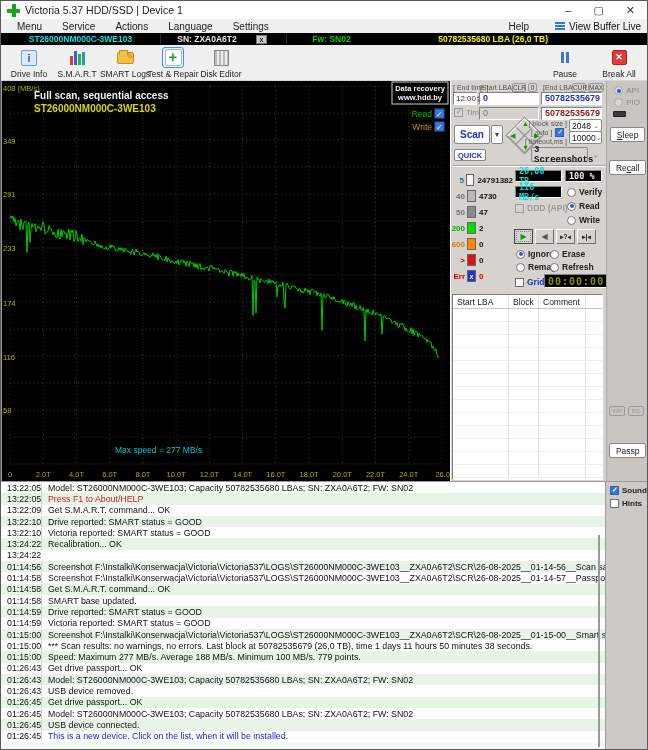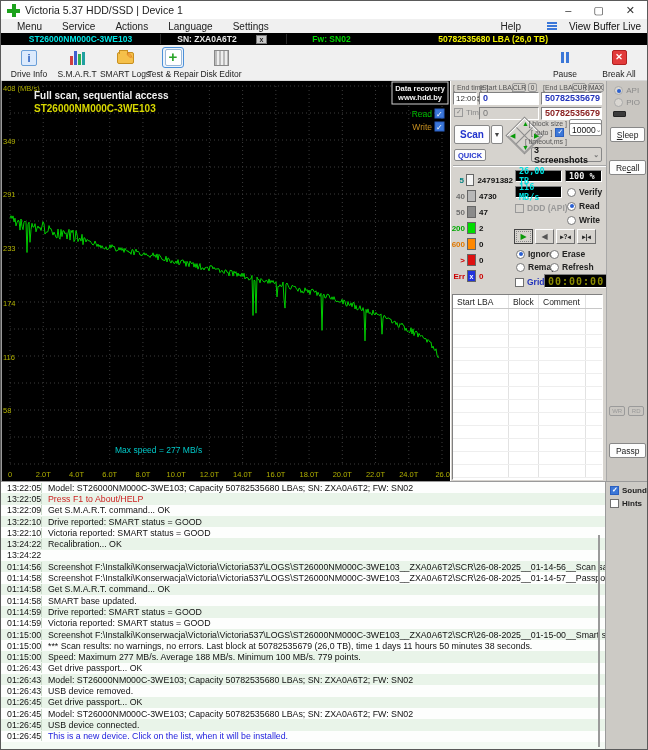--- a/index.html
+++ b/index.html
@@ -13,21 +13,21 @@
   .app-icon::before { content:""; position:absolute; left:5px; top:0; width:4px; height:13px; background:#1ca21c; }
   .app-icon::after  { content:""; position:absolute; left:0; top:5px; width:13px; height:4px; background:#1ca21c; }
   .title-text { font-size:10.5px; color:#222; }
   .win-controls { margin-left:auto; display:flex; gap:22px; padding-right:8px; font-size:11px; color:#333; }
   .win-controls span { cursor:default; line-height:14px; }
 
   
   .menubar { height:14px; background:#f0f0f0; display:flex; align-items:center; font-size:10px; padding:0 6px; }
   .menu-item { padding:0 10px; color:#222; }
   .menu-right { margin-left:auto; display:flex; align-items:center; gap:16px; }
-  .vbl { display:flex; align-items:center; gap:12px; }
+  .vbl { display:flex; align-items:center; gap:4px; }
   .list-icon { width:10px; height:9px; background:
       linear-gradient(#3b77d8 0 2px, transparent 2px 3px, #3b77d8 3px 5px, transparent 5px 6px, #3b77d8 6px 8px, transparent 8px); }
 
   
   .devicebar { height:12px; background:#000; display:flex; align-items:center; font-size:8.5px; font-weight:bold; }
   .seg { padding:0 4px; white-space:nowrap; }
   .seg-model { color:#00e5e5; width:160px; text-align:center; border-right:1px solid #2a2a2a; }
   .seg-sn { color:#e8e8e8; width:92px; text-align:center; }
   .seg-x { width:11px; height:9px; background:#c8c8c8; border:1px solid #777; color:#222;
            font-size:7px; line-height:7px; text-align:center; font-weight:bold; padding:0; margin:0 3px; }
@@ -354,27 +354,27 @@
       <span class="lbl" style="left:72px;top:39px;width:44px;text-align:right;">[ block size ]</span>
       <span class="select" style="left:118px;top:38px;width:33px;height:13px;">
         <span>2048</span>
           <span class="sel-arr">⌄</span>
       </span>
       <span class="ctl-row" style="left:80px;top:47px;font-weight:normal;">
         <span class="lbl" style="position:static;">[ auto ]</span>
         <span class="cb on"></span>
       </span>
       <span class="lbl" style="left:72px;top:57px;width:44px;text-align:right;">[ timeout,ms ]</span>
-      <span class="select" style="left:118px;top:42px;width:33px;height:13px;">
+      <span class="select" style="left:118px;top:50px;width:33px;height:13px;">
         <span>10000</span>
           <span class="sel-arr">⌄</span>
       </span>
 
       <span class="btn blue-text" style="position:absolute;left:3px;top:68px;width:32px;height:12px;font-size:7.5px;">QUICK</span>
-      <span class="select graybg" style="left:80px;top:66px;width:71px;height:15px;">
+      <span class="select graybg" style="left:80px;top:66px;width:57px;height:15px;font-family:Liberation Mono, monospace;">
         <span>3 Screenshots</span>
           <span class="sel-arr">⌄</span>
       </span>
 
       <span class="hr" style="top:84px;"></span>
 
       
       <span id="counters"><span class="counter-row" style="top: 92px;">
             <span class="th" style="color: rgb(0, 128, 128);">5</span>
             <span class="box" style="background: rgb(244, 244, 244);"></span>

